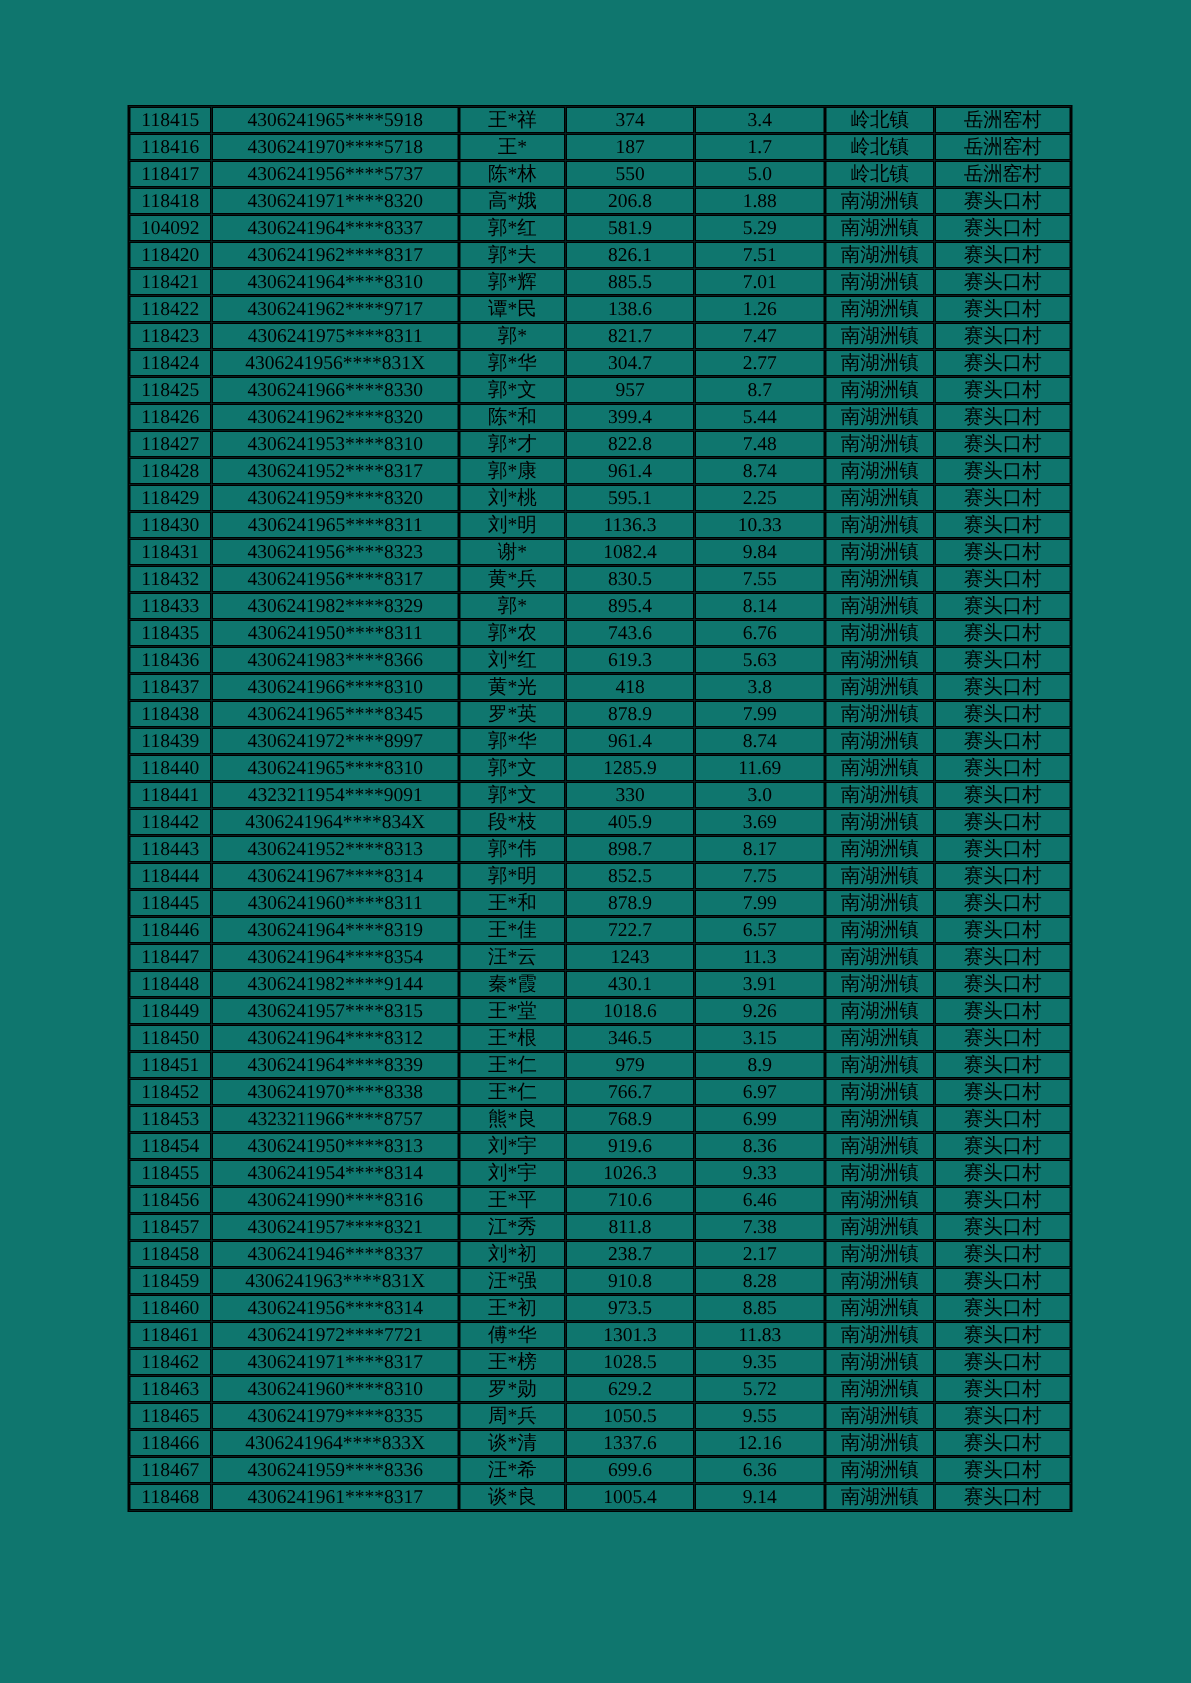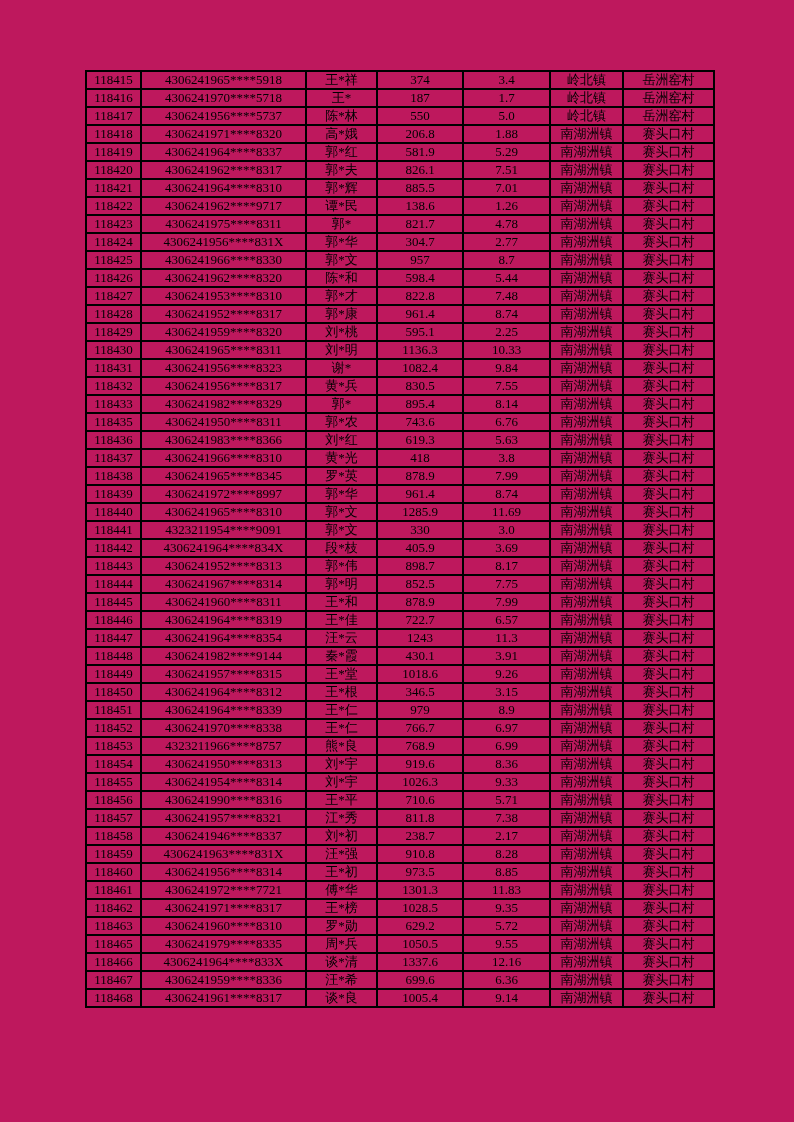--- a/index.html
+++ b/index.html
@@ -4,21 +4,21 @@
 <style>
   html, body {
     margin: 0;
     padding: 0;
     background: #ffffff;
   }
   .page {
     position: relative;
     width: 794px;
     height: 1122px;
-    background: #be185d;
+    background: #0f766e;
     overflow: hidden;
     font-family: "Liberation Serif", "DejaVu Serif", serif;
     color: #000000;
   }
   table.records {
     position: absolute;
     left: 85px;
     top: 70px;
     width: 629px;
     table-layout: fixed;
@@ -91,21 +91,21 @@
         <tr>
           <td>118418</td>
           <td>4306241971****8320</td>
           <td>高*娥</td>
           <td>206.8</td>
           <td>1.88</td>
           <td>南湖洲镇</td>
           <td>赛头口村</td>
         </tr>
         <tr>
-          <td>118419</td>
+          <td>104092</td>
           <td>4306241964****8337</td>
           <td>郭*红</td>
           <td>581.9</td>
           <td>5.29</td>
           <td>南湖洲镇</td>
           <td>赛头口村</td>
         </tr>
         <tr>
           <td>118420</td>
           <td>4306241962****8317</td>
@@ -131,21 +131,21 @@
           <td>138.6</td>
           <td>1.26</td>
           <td>南湖洲镇</td>
           <td>赛头口村</td>
         </tr>
         <tr>
           <td>118423</td>
           <td>4306241975****8311</td>
           <td>郭*</td>
           <td>821.7</td>
-          <td>4.78</td>
+          <td>7.47</td>
           <td>南湖洲镇</td>
           <td>赛头口村</td>
         </tr>
         <tr>
           <td>118424</td>
           <td>4306241956****831X</td>
           <td>郭*华</td>
           <td>304.7</td>
           <td>2.77</td>
           <td>南湖洲镇</td>
@@ -157,21 +157,21 @@
           <td>郭*文</td>
           <td>957</td>
           <td>8.7</td>
           <td>南湖洲镇</td>
           <td>赛头口村</td>
         </tr>
         <tr>
           <td>118426</td>
           <td>4306241962****8320</td>
           <td>陈*和</td>
-          <td>598.4</td>
+          <td>399.4</td>
           <td>5.44</td>
           <td>南湖洲镇</td>
           <td>赛头口村</td>
         </tr>
         <tr>
           <td>118427</td>
           <td>4306241953****8310</td>
           <td>郭*才</td>
           <td>822.8</td>
           <td>7.48</td>
@@ -419,21 +419,21 @@
           <td>1026.3</td>
           <td>9.33</td>
           <td>南湖洲镇</td>
           <td>赛头口村</td>
         </tr>
         <tr>
           <td>118456</td>
           <td>4306241990****8316</td>
           <td>王*平</td>
           <td>710.6</td>
-          <td>5.71</td>
+          <td>6.46</td>
           <td>南湖洲镇</td>
           <td>赛头口村</td>
         </tr>
         <tr>
           <td>118457</td>
           <td>4306241957****8321</td>
           <td>江*秀</td>
           <td>811.8</td>
           <td>7.38</td>
           <td>南湖洲镇</td>

